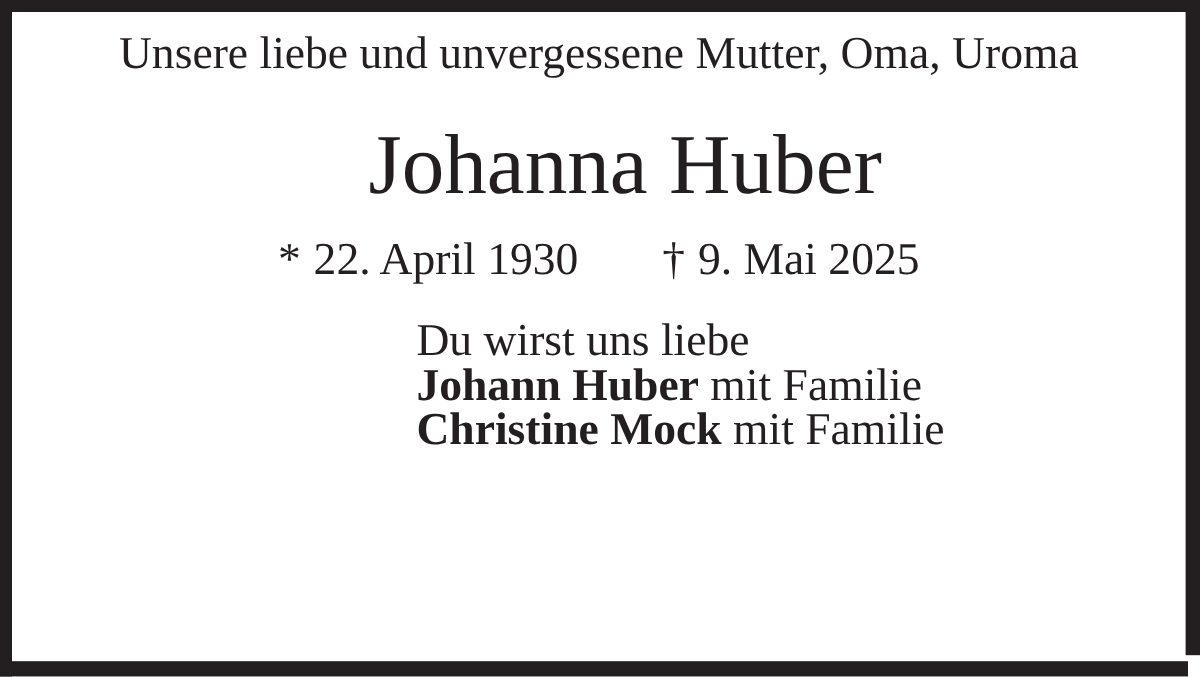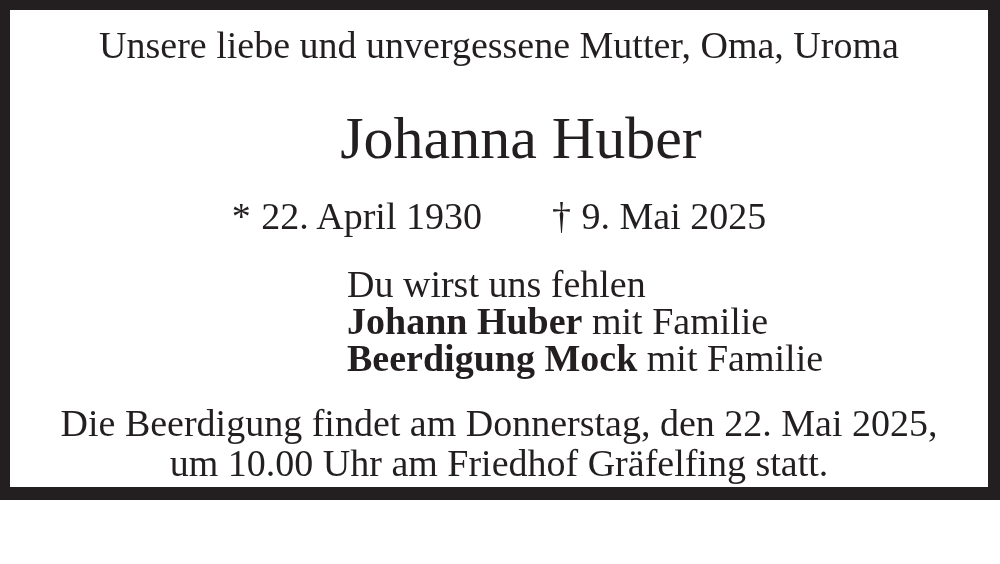--- a/index.html
+++ b/index.html
@@ -7,21 +7,21 @@
     --paper: #ffffff;
   }
   html, body {
     margin: 0;
     padding: 0;
     background: #ffffff;
   }
   .notice {
     position: relative;
     width: 1000px;
-    height: 500px;
+    height: 564px;
     background: var(--paper, #ffffff);
     overflow: hidden;
     font-family: "Liberation Serif", "DejaVu Serif", serif;
     color: var(--ink, #231f20);
   }
   
   .frame-top    { position: absolute; left: 0; top: 0; width: 100%; height: 10px; background: var(--ink); }
   .frame-left   { position: absolute; left: 0; top: 0; width: 10px; height: 100%; background: var(--ink); }
   .frame-right  { position: absolute; right: 0; top: 0; width: 12px; height: 546px; background: var(--ink); }
   .frame-bottom { position: absolute; left: 0; bottom: 0; width: 990px; height: 13px; background: var(--ink); }
@@ -31,21 +31,21 @@
     left: 10px; top: 10px; right: 12px; bottom: 14px;
     text-align: center;
   }
   .intro {
     margin: 16px 0 0 0;
     font-size: 38px;
     line-height: 38px;
   }
   .deceased-name {
     margin: 26px 0 0 0;
-    font-size: 60px;
+    font-size: 71px;
     line-height: 96px;
     font-weight: 400;
     white-space: nowrap;
     padding-left: 44px;
   }
   .dates {
     margin-top: 8px;
     font-size: 38px;
     line-height: 44px;
     display: flex;
@@ -89,21 +89,20 @@
           <span>*</span>
           <span>22. April 1930</span>
         </span>
       <span class="date-pair">
           <span>†</span>
           <span>9. Mai 2025</span>
         </span>
     </div>
 
     <div class="farewell">
-      <div>Du wirst uns fehlen</div>
+      <div>Du wirst uns liebe</div>
       <div><span class="mourner-name">Johann Huber</span><span> mit Familie</span></div>
-      <div><span class="mourner-name">Beerdigung Mock</span><span> mit Familie</span></div>
+      <div><span class="mourner-name">Christine Mock</span><span> mit Familie</span></div>
     </div>
 
-    <p class="funeral"><span>Die Beerdigung findet am Donnerstag, den 22. Mai 2025,</span><br><span>um 10.00 Uhr am Friedhof Gräfelfing statt.</span></p>
 
   </div>
 </div>
 
 </body></html>

